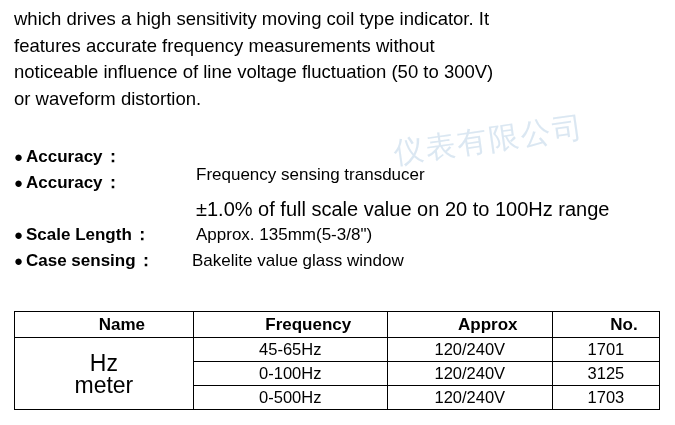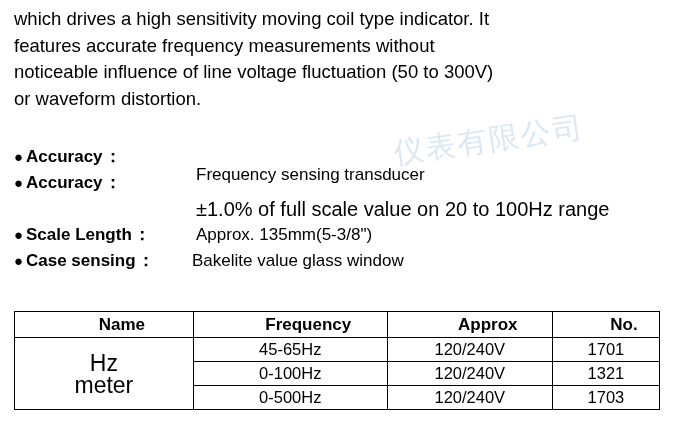--- a/index.html
+++ b/index.html
@@ -191,21 +191,21 @@
           <div>Hz</div>
           <div>meter</div>
         </td>
         <td>45-65Hz</td>
         <td>120/240V</td>
         <td>1701</td>
       </tr>
       <tr>
         <td>0-100Hz</td>
         <td>120/240V</td>
-        <td>1321</td>
+        <td>3125</td>
       </tr>
       <tr>
         <td>0-500Hz</td>
         <td>120/240V</td>
         <td>1703</td>
       </tr>
     </tbody>
   </table>
 
 </div>

